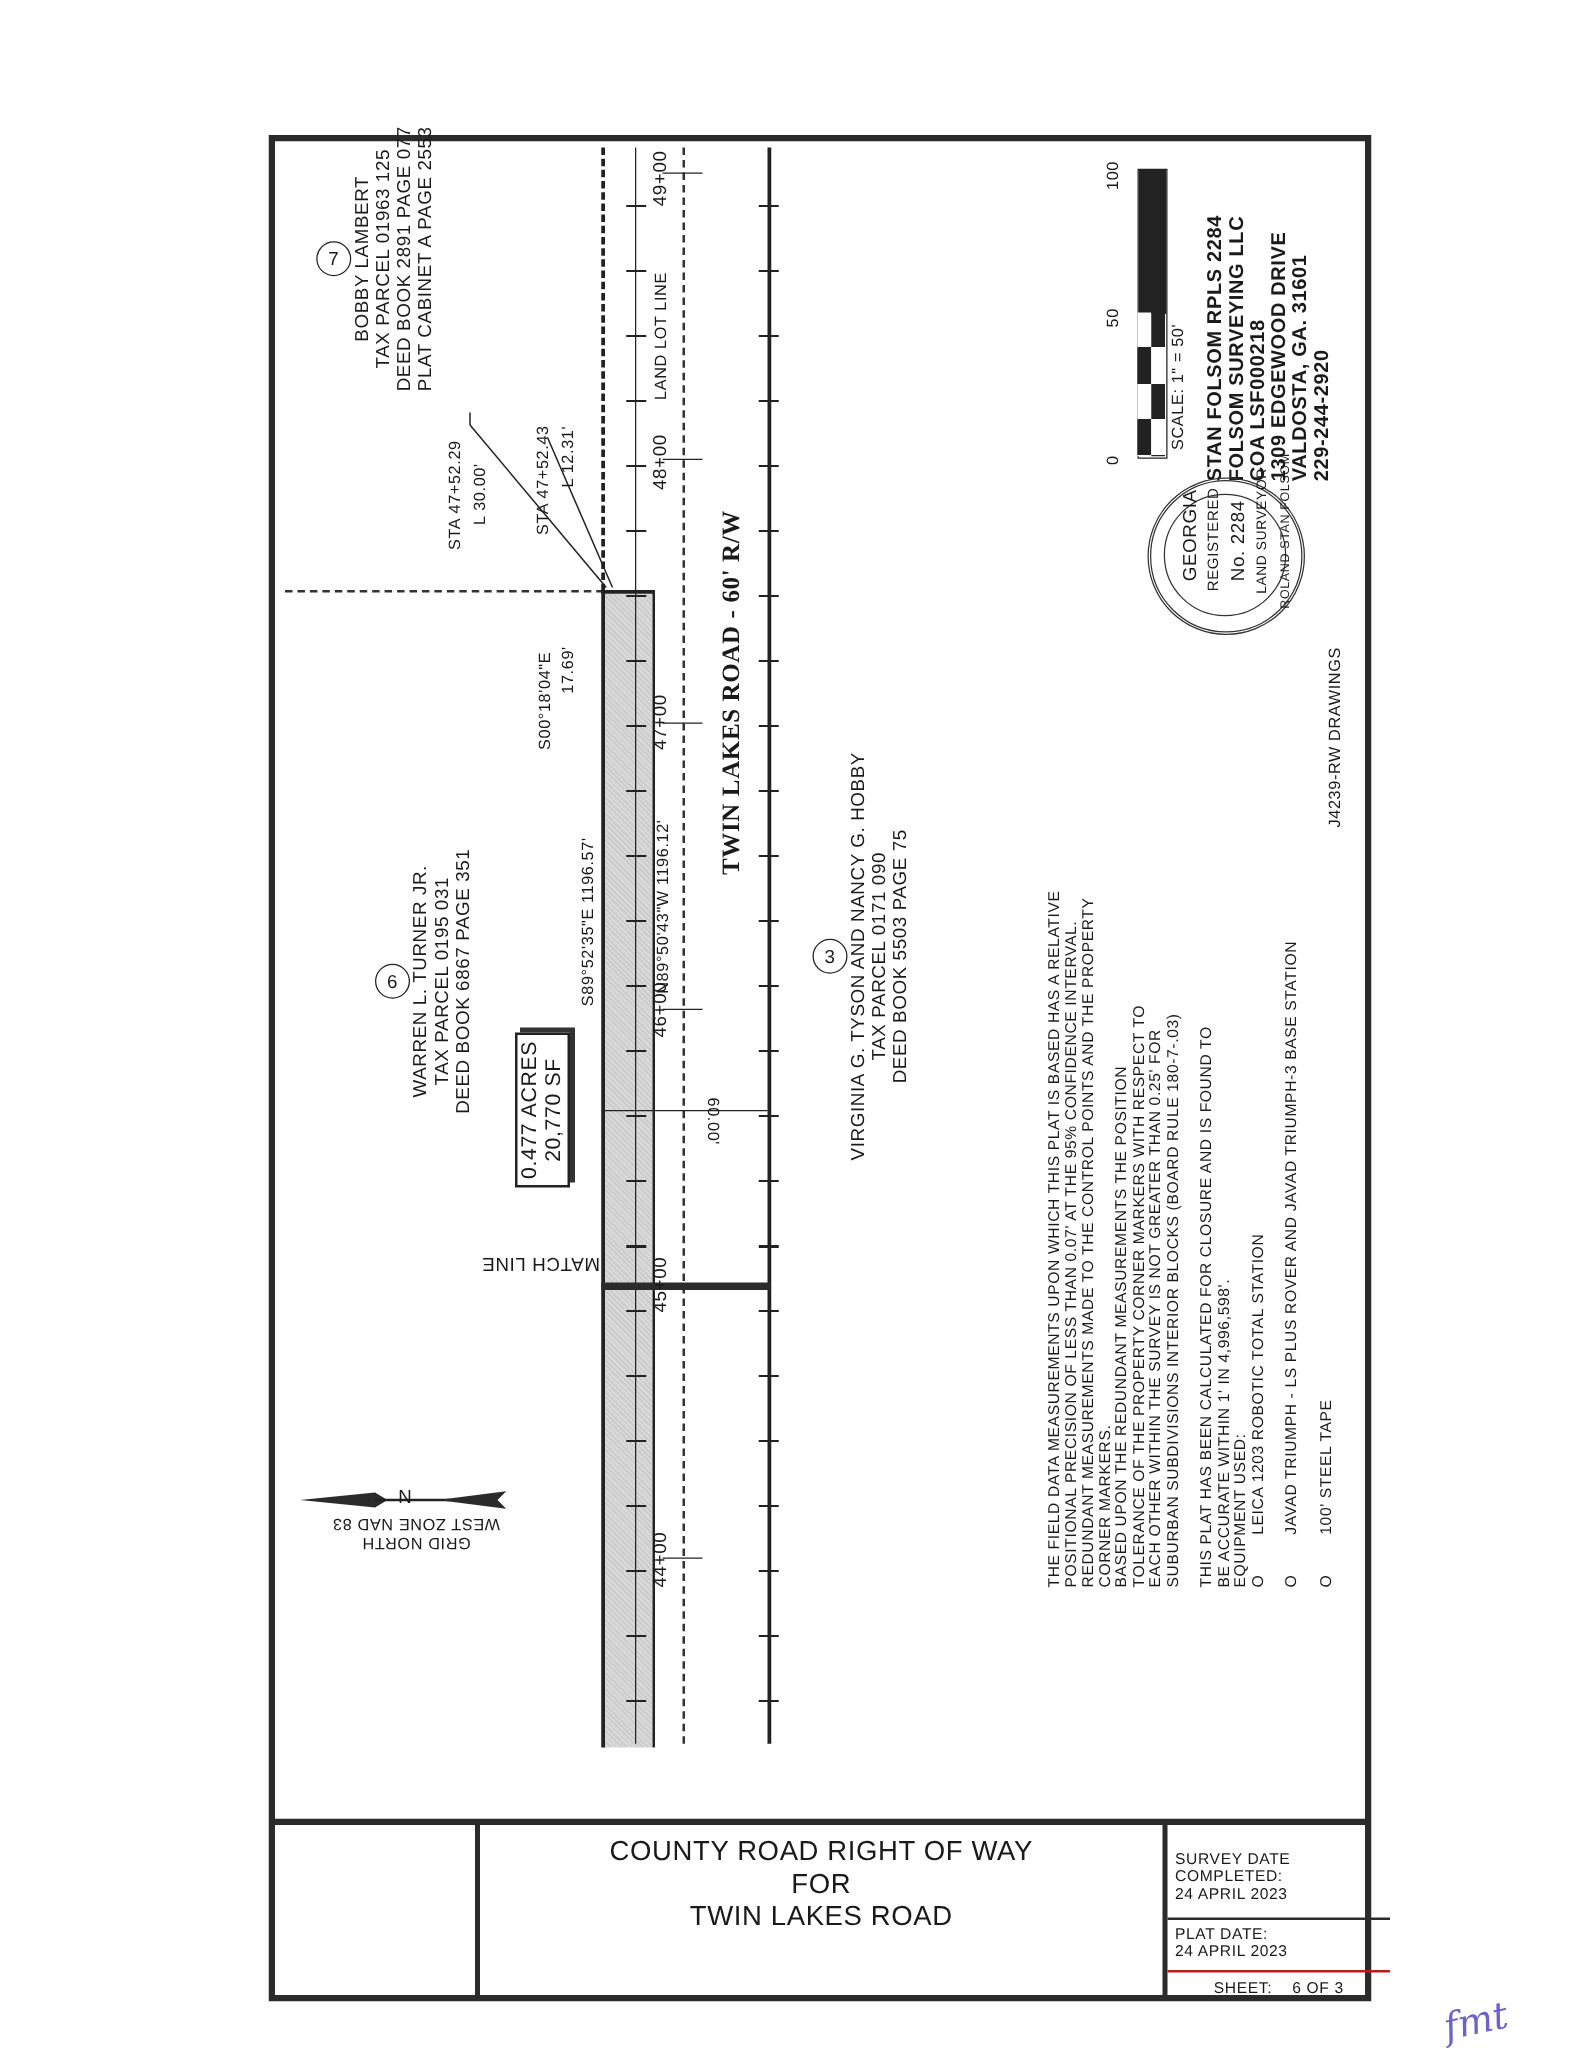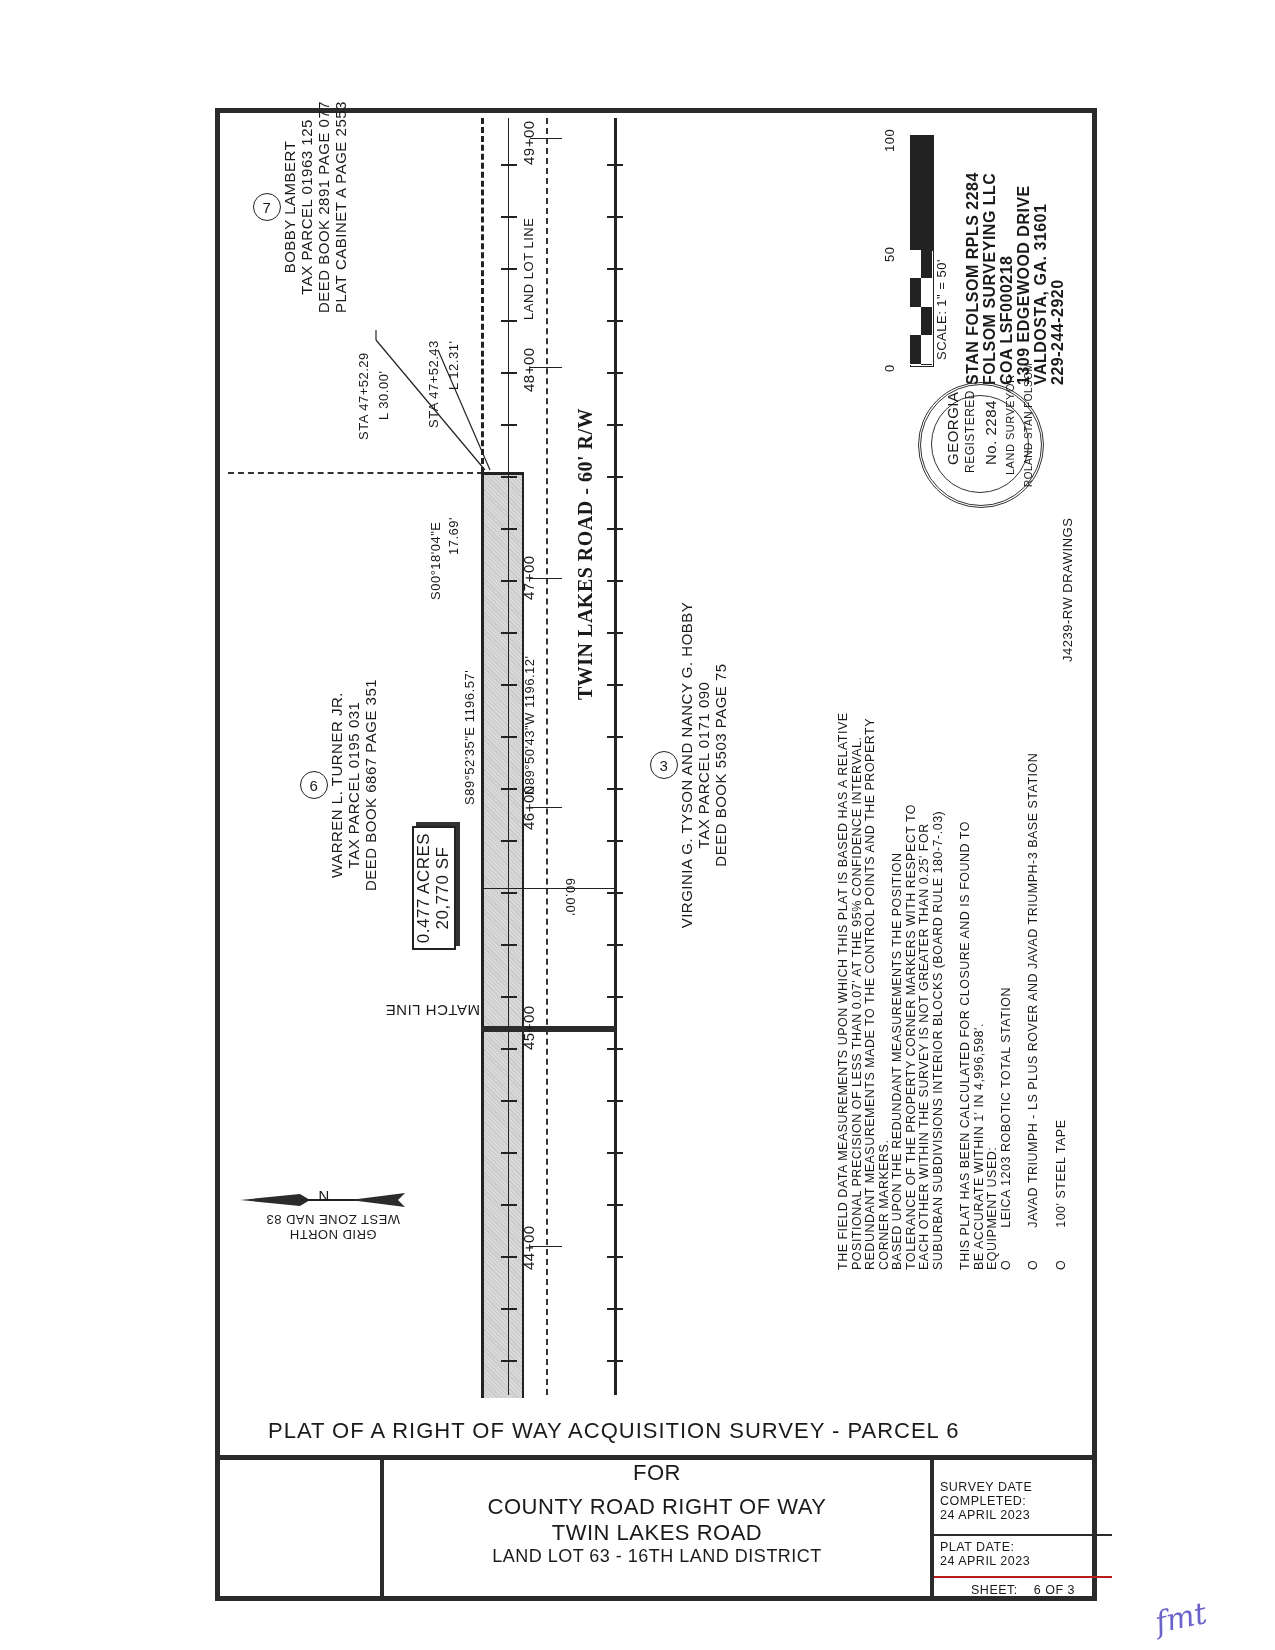--- a/index.html
+++ b/index.html
@@ -176,30 +176,28 @@
       <span>JAVAD TRIUMPH - LS PLUS ROVER AND JAVAD TRIUMPH-3  BASE STATION</span>
     </div>
     <div style="height:14px;"></div>
     <div>
       <span>O</span>
       <span style="display:inline-block;width:24px;"></span>
       <span>100' STEEL TAPE</span>
     </div>
   </div>
 
-  <div class="abs cad" style="left:268px;top:1418px;font-size:22px;letter-spacing:1px;">PLAT OF A RIGHT OF WAY ACQUISITION SURVEY - PARCEL 6</div>
 </div>
 
 <div class="abs title-band">
   <div class="tb-cell" style="left:0;width:160px;border-right:4px solid #2b2b2b;"></div>
   <div class="tb-cell cad center" style="left:164px;width:546px;border-right:4px solid #2b2b2b;">
+    <div style="font-size:22px;margin-top:8px;">COUNTY ROAD RIGHT OF WAY</div>
     <div style="font-size:22px;">FOR</div>
-    <div style="font-size:22px;margin-top:8px;">COUNTY ROAD RIGHT OF WAY</div>
     <div style="font-size:22px;">TWIN LAKES ROAD</div>
-    <div style="font-size:18px;">LAND LOT 63 - 16TH LAND DISTRICT</div>
   </div>
   <div class="tb-cell cad" style="left:714px;width:178px;font-size:12.5px;line-height:14px;">
     <div style="padding:20px 6px 4px;height:50px;border-bottom:2px solid #2b2b2b;">
       <div>SURVEY DATE</div>
       <div>COMPLETED:</div>
       <div>24 APRIL 2023</div>
     </div>
     <div style="padding:4px 6px;height:32px;border-bottom:2px solid #b91c1c;">
       <div>PLAT DATE:</div>
       <div>24 APRIL 2023</div>

